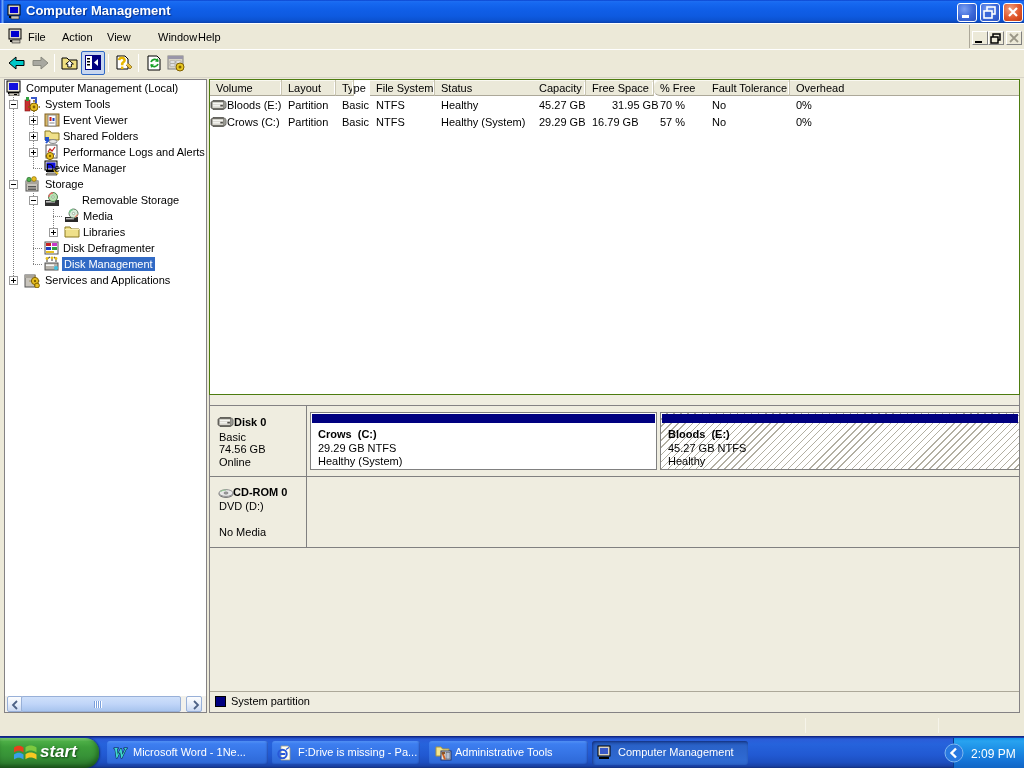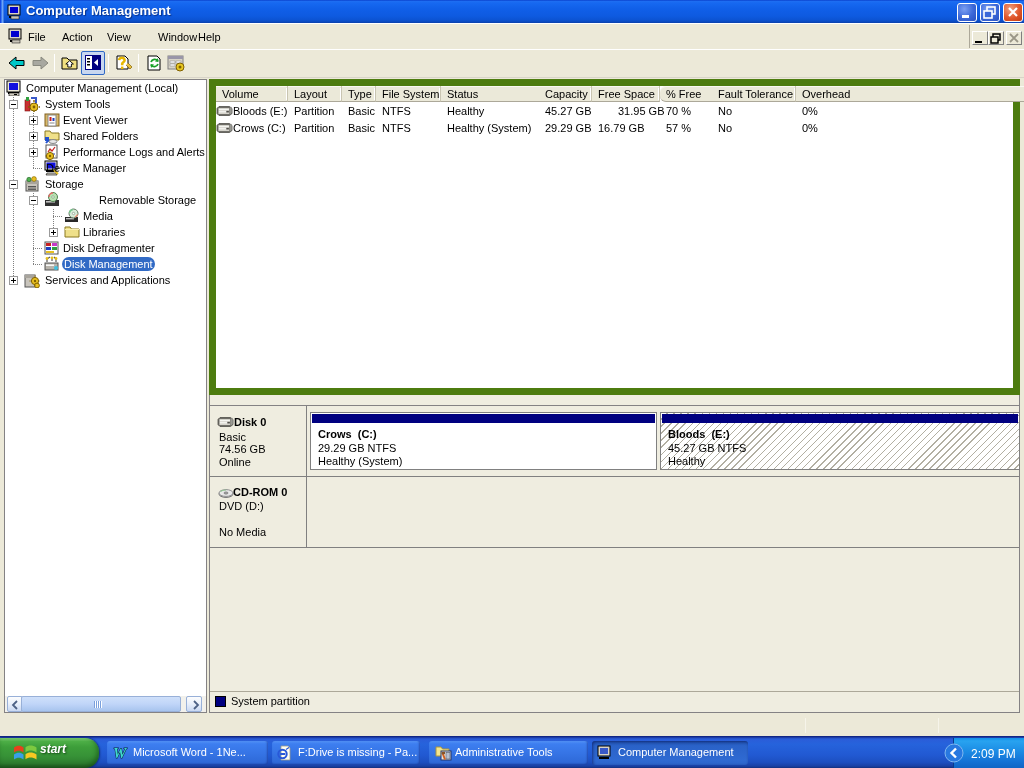--- a/index.html
+++ b/index.html
@@ -28,21 +28,21 @@
   border-top:1px solid #fff; border-left:1px solid #fff; border-right:1px solid #808080; border-bottom:1px solid #808080; }
 
 
 #toolbar { left:0; top:49px; width:1024px; height:29px; background:#ECE9D8; border-top:1px solid #fff; border-bottom:1px solid #D8D4C8; }
 .tsep { position:absolute; top:54px; width:1px; height:18px; background:#ACA899; border-right:1px solid #fff; }
 .tico { position:absolute; top:54px; }
 #ttoggle { position:absolute; left:81px; top:51px; width:24px; height:24px; border:1px solid #316AC5; border-radius:2px; background:#c8d7f0; }
 
 
 #leftpane { left:4px; top:79px; width:203px; height:634px; background:#fff; border:1px solid #848284; }
-#rightpaneTop { left:209px; top:79px; width:811px; height:316px; background:#fff; border:7px solid #4d7c0f; }
+#rightpaneTop { left:209px; top:79px; width:811px; height:316px; background:#fff; border:1px solid #4d7c0f; }
 #rightpaneBot { left:209px; top:395px; width:811px; height:318px; background:#EFEDE0; border:1px solid #848284; border-top:none; }
 
 
 .trow { position:absolute; font-size:11px; white-space:nowrap; }
 .expander { position:absolute; width:9px; height:9px; background:#fff; border:1px solid #9a9a9a; }
 .expander:before { content:""; position:absolute; left:1px; top:3px; width:5px; height:1px; background:#000; }
 .expander.plus:after { content:""; position:absolute; left:3px; top:1px; width:1px; height:5px; background:#000; }
 .vdot { position:absolute; width:1px; background-image:repeating-linear-gradient(180deg,#808080 0 1px,transparent 1px 2px); }
 .hdot { position:absolute; height:1px; background-image:repeating-linear-gradient(90deg,#808080 0 1px,transparent 1px 2px); }
 .sel { background:#316AC5; color:#fff; padding:1px 2px; }
@@ -73,21 +73,21 @@
 
 #statusbar { left:0px; top:713px; width:1024px; height:23px; background:#ECE9D8; }
 #statusbar .d { position:absolute; top:5px; width:1px; height:15px; background:#CFCBBB; border-right:1px solid #F6F4EA; }
 
 
 #taskbar { left:0; top:736px; width:1024px; height:32px;
   background:linear-gradient(180deg,#0c1b74 0%,#2b5cd8 9%,#2663dc 25%,#2159d2 60%,#1d4fc0 82%,#1941a5 94%,#12307e 100%); }
 #startbtn { position:absolute; left:0; top:2px; width:99px; height:30px; border-radius:0 14px 14px 0;
   background:linear-gradient(180deg,#7ecf72 0%,#4cae46 12%,#3d9e3a 30%,#379237 60%,#2e7e2f 85%,#246324 100%);
   box-shadow:inset -2px -2px 5px rgba(0,40,0,.4), 1px 0 2px rgba(0,0,30,.5); }
-#startbtn .txt { position:absolute; left:40px; top:4px; color:#fff; font-size:12px; font-weight:bold; font-style:italic; text-shadow:1px 1px 2px rgba(0,40,0,.7); }
+#startbtn .txt { position:absolute; left:40px; top:4px; color:#fff; font-size:17px; font-weight:bold; font-style:italic; text-shadow:1px 1px 2px rgba(0,40,0,.7); }
 .taskbtn { position:absolute; top:5px; height:24px; border-radius:3px; color:#fff; font-size:11px;
   background:linear-gradient(180deg,#5392f6 0%,#3d7ef0 12%,#3573e4 55%,#2e69d8 90%,#2660cc 100%);
   box-shadow:inset -1px -1px 2px rgba(0,0,80,.35); }
 .taskbtn.pressed { background:linear-gradient(180deg,#2256b4 0%,#2a62c8 20%,#2f6ad2 80%,#2c64ca 100%);
   box-shadow:inset 1px 1px 3px rgba(0,0,60,.5); }
 .taskbtn .lbl { position:absolute; left:26px; top:5px; white-space:nowrap; overflow:hidden; }
 #tray { position:absolute; left:953px; top:2px; width:71px; height:30px;
   background:linear-gradient(180deg,#1290e9 0%,#28a3f0 10%,#1b8be4 45%,#1471d4 80%,#1165c4 100%);
   border-left:1px solid #0a3a8c; }
 #tray .clock { position:absolute; left:17px; top:9px; color:#fff; font-size:12px; }
@@ -242,42 +242,42 @@
 <div class="expander" style="left:9px; top:180px;"></div>
 <svg class="abs" style="left:24px; top:176px;" width="16" height="16">
     <use href="#i-storage"></use>
   </svg>
 <div class="trow" style="left:45px; top:178px;">Storage</div>
 
 <div class="expander" style="left:29px; top:196px;"></div>
 <svg class="abs" style="left:44px; top:192px;" width="16" height="16">
     <use href="#i-remstor"></use>
   </svg>
-<div class="trow" style="left:63px; top:194px;padding-left:36px;">Removable Storage</div>
+<div class="trow" style="left:46px; top:194px;padding-left:36px;">Removable Storage</div>
 
 <svg class="abs" style="left:64px; top:208px;" width="16" height="16">
     <use href="#i-media"></use>
   </svg>
 <div class="trow" style="left:83px; top:210px;">Media</div>
 
 <div class="expander plus" style="left:49px; top:228px;"></div>
 <svg class="abs" style="left:64px; top:224px;" width="16" height="16">
     <use href="#i-folder"></use>
   </svg>
 <div class="trow" style="left:83px; top:226px;">Libraries</div>
 
 <svg class="abs" style="left:44px; top:240px;" width="16" height="16">
     <use href="#i-defrag"></use>
   </svg>
 <div class="trow" style="left:63px; top:242px;">Disk Defragmenter</div>
 
 <svg class="abs" style="left:44px; top:256px;" width="16" height="16">
     <use href="#i-diskmgmt"></use>
   </svg>
-<div class="trow sel" style="left:62px; top:257px;border-radius:7px;">Disk Management</div>
+<div class="trow sel" style="left:62px; top:257px;">Disk Management</div>
 
 <div class="expander plus" style="left:9px; top:276px;"></div>
 <svg class="abs" style="left:24px; top:272px;" width="16" height="16">
     <use href="#i-services"></use>
   </svg>
 <div class="trow" style="left:45px; top:274px;">Services and Applications</div>
 
 <div class="abs" id="hscroll">
   <div class="sbtn" style="left:2px;">
       <svg width="12" height="12">
@@ -402,21 +402,21 @@
   <ellipse cx="8" cy="9" rx="7" ry="3.4" fill="#e8e8e8" stroke="#909090"></ellipse>
   <ellipse cx="8" cy="9" rx="2" ry="1" fill="#b0b0b0" stroke="#808080"></ellipse>
   <path d="M2.5 7.5 A6.5 3 0 0 1 8 6" fill="none" stroke="#90c890" stroke-width="1.2"></path>
 </g>
 </defs>
 </svg>
 
 <div class="abs" id="rightpaneTop">
   <div class="hcell" style="left:0px;   width:72px;">Volume<i></i></div>
   <div class="hcell" style="left:72px;  width:54px;">Layout<i></i></div>
-  <div class="hcell" style="left:126px; width:34px;">Type<i></i></div>
+  <div class="hcell" style="left:126px; width:18px;">Type<i></i></div>
   <div class="hcell" style="left:160px; width:65px;">File System<i></i></div>
   <div class="hcell" style="left:225px; width:103px;">Status<i></i></div>
   <div class="hcell" style="left:323px; width:53px;">Capacity<i></i></div>
   <div class="hcell" style="left:376px; width:68px;">Free Space<i></i></div>
   <div class="hcell" style="left:444px; width:68px;border-radius:6px;">% Free<i></i></div>
   <div class="hcell" style="left:496px; width:84px;">Fault Tolerance<i></i></div>
   <div class="hcell" style="left:580px; width:229px; border-right:none;">Overhead</div>
 
   <svg class="abs" style="left:0px; top:19px;" width="17" height="12">
       <use href="#i-drive" transform="translate(0.5,-0.5)"></use>

